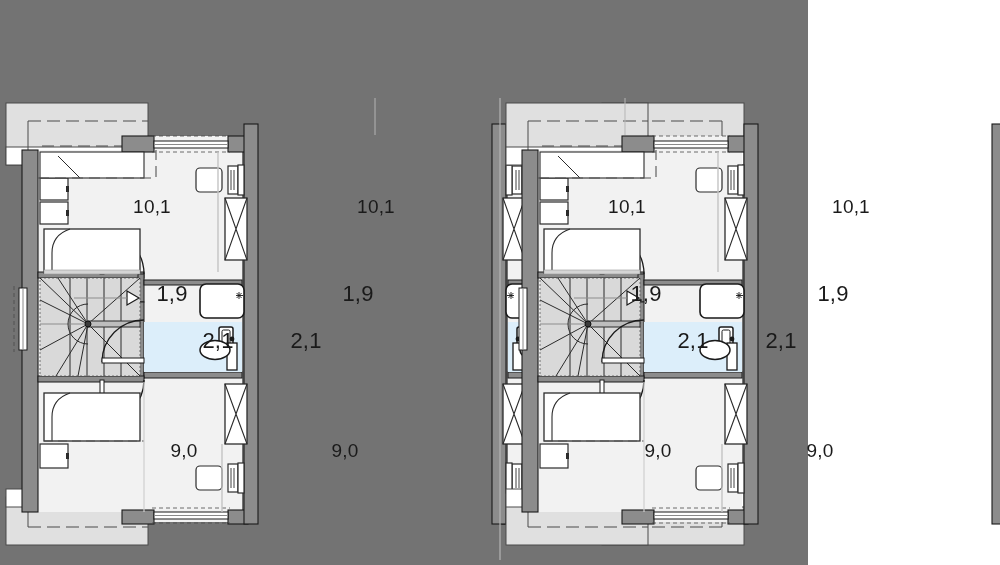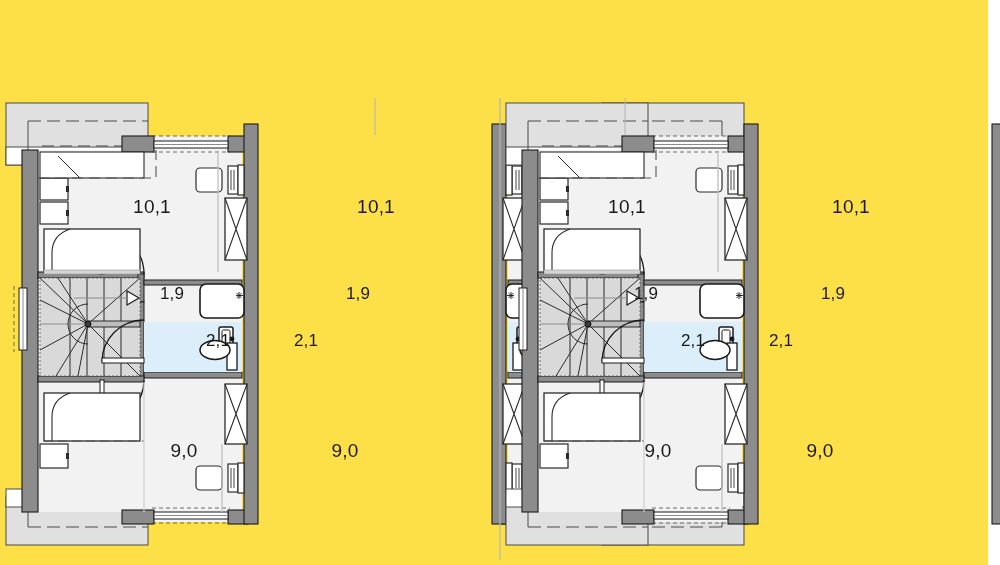--- a/index.html
+++ b/index.html
@@ -1,21 +1,21 @@
 <!DOCTYPE html>
 <html><head>
 <meta charset="utf-8">
 <style>
   html,body{margin:0;padding:0;background:#ffffff;}
   body{width:1000px;height:565px;overflow:hidden;font-family:"Liberation Sans",sans-serif;}
-  #plan{position:relative;width:988px;height:565px;background:#fde047;text-decoration:underline;}
+  #plan{position:relative;width:808px;height:565px;background:#737373;text-decoration:underline;}
   #plan svg{position:absolute;left:0;top:0;}
   .lbl{position:absolute;font-family:"Liberation Sans",sans-serif;font-size:19px;color:#1a1a1a;
        letter-spacing:0.2px;white-space:nowrap;transform:translate(-50%,-50%);}
-  .lbl.sm{font-size:17px;}
+  .lbl.sm{font-size:22px;}
 </style>
 </head>
 <body>
 
 <div id="plan">
 
 <svg width="1000" height="565" viewBox="0 0 1000 565">
   <defs>
 
     <symbol id="unit" viewBox="0 0 250 470">

